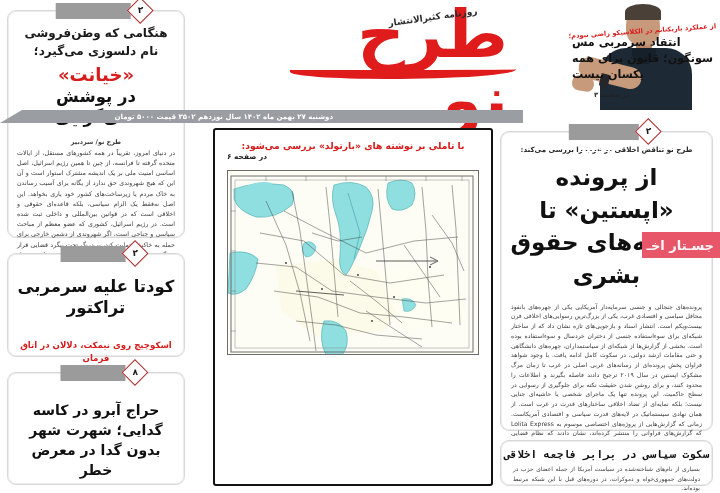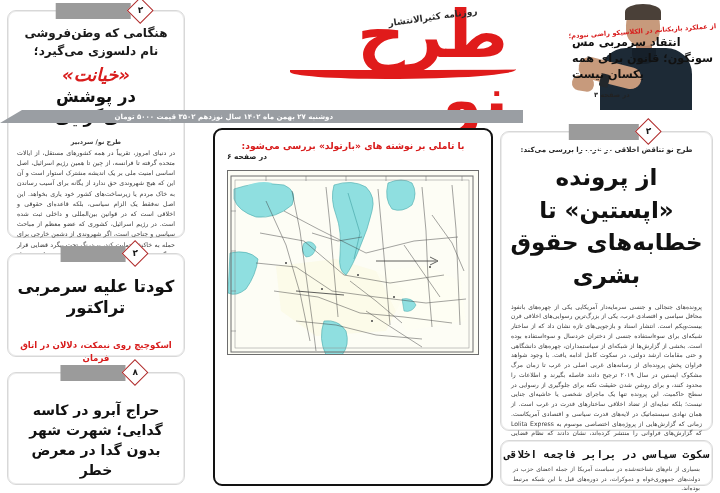--- a/index.html
+++ b/index.html
@@ -66,21 +66,21 @@
   }
 
   
   .side-box { width: 178px; left: 7px; text-align: center; }
   .kicker-blk {
     font-size: 12px; font-weight: bold; color: #1a1a1a;
     line-height: 1.5; padding: 0 7px; margin-top: 13px;
   }
   .hl-red {
     color: #d81c1c; font-weight: bold;
-    font-size: 18px; line-height: 1.22; margin-top: 4px; font-style: italic;
+    font-size: 18px; line-height: 1.22; margin-top: 4px;
   }
   .hl-black {
     color: #111; font-weight: bold;
     font-size: 16.5px; line-height: 1.3;
   }
   .hl-black-sm {
     color: #111; font-weight: bold;
     font-size: 14px; line-height: 1.42;
   }
   .sub-red {
@@ -150,21 +150,21 @@
   .ph-neck { position: absolute; left: 66px; top: 40px; width: 16px; height: 14px; background: #b9866a; }
   .ph-body { position: absolute; left: 30px; top: 48px; width: 92px; height: 62px; background: #1d2a36; border-radius: 26px 26px 0 0; }
   .ph-collar { position: absolute; left: 62px; top: 48px; width: 24px; height: 16px; background: #16202a; border-radius: 0 0 10px 10px; }
   .ph-arm { position: absolute; left: 8px; top: 62px; width: 64px; height: 22px; background: #c79a7c; border-radius: 12px; transform: rotate(14deg); }
   .ph-hand { position: absolute; left: 2px; top: 76px; width: 22px; height: 15px; background: #c79a7c; border-radius: 7px; transform: rotate(10deg); }
   .ph-watch { position: absolute; left: 30px; top: 74px; width: 9px; height: 13px; background: #23272b; border-radius: 2px; transform: rotate(14deg); }
 
   
   #main-card {
     position: absolute; left: 213px; top: 128px; width: 280px; height: 358px;
-    background: #ffffff; border: 2.5px solid #121212; border-radius: 9px;
+    background: #ffffff; border: 2.5px solid #121212; border-radius: 3px;
     padding: 10px 12px; text-align: center;
   }
   .main-kick { font-size: 9.2px; color: #d81c1c; font-weight: bold; line-height: 1.35; }
   .main-hl {
     font-size: 27px; color: #111; font-weight: bold;
     line-height: 1.18; margin-top: 9px; letter-spacing: -.5px;
   }
   .main-page { font-size: 7.4px; color: #1d1d1d; font-weight: bold; margin-top: 0; text-align: left; }
 
   
@@ -348,14 +348,17 @@
     <div class="rc-kick">طرح نو تناقض اخلاقی در غرب را بررسی می‌کند:</div>
     <div class="rc-hl">از پرونده «اپستین» تا خطابه‌های حقوق بشری</div>
     <div class="rc-body">پرونده‌های جنجالی و جنسی سرمایه‌دار آمریکایی یکی از چهره‌های بانفوذ محافل سیاسی و اقتصادی غرب، یکی از بزرگ‌ترین رسوایی‌های اخلاقی قرن بیست‌ویکم است. انتشار اسناد و بازجویی‌های تازه نشان داد که از ساختار شبکه‌ای برای سوءاستفاده جنسی از دختران خردسال و سوء‌استفاده بوده است. بخشی از گزارش‌ها از شبکه‌ای از سیاستمداران، چهره‌های دانشگاهی و حتی مقامات ارشد دولتی، در سکوت کامل ادامه یافت. با وجود شواهد فراوان پخش پرونده‌ای از رسانه‌های غربی اصلی در غرب تا زمان مرگ مشکوک اپستین در سال ۲۰۱۹ ترجیح دادند فاصله بگیرند و اطلاعات را محدود کنند، و برای روشن شدن حقیقت نکته برای جلوگیری از رسوایی در سطح حاکمیت. این پرونده تنها یک ماجرای شخصی یا حاشیه‌ای جنایی نیست؛ بلکه نمایه‌ای از تضاد اخلاقی ساختارهای قدرت در غرب است. از همان نهادی سیستماتیک در لایه‌های قدرت سیاسی و اقتصادی آمریکاست. زمانی که گزارش‌هایی از پروژه‌های اختصاصی موسوم به Lolita Express که گزارش‌های فراوانی را منتشر کرده‌اند، نشان دادند که نظام قضایی غربستان به جزیره خصوصی اپستین نیز انتقال داده شد. برخی این نهاد که چگونه ساختار قضایی و رسانه‌ای کشوری که خود را الگوی «عدالت و حقوق بشر» معرفی می‌کند، سال‌ها چنین چیزی سکوت اختیاری سکوت کرده است؟</div>
   </div>
 
   <div class="card" id="right-foot">
     <div class="rf-hl">سکوت سیاسی در برابر فاجعه اخلاقی</div>
     <div class="rf-body">بسیاری از نام‌های شناخته‌شده در سیاست آمریکا از جمله اعضای حزب در دولت‌های جمهوری‌خواه و دموکرات، در دوره‌های قبل با این شبکه مرتبط بوده‌اند.</div>
   </div>
 
+  <div id="ribbon">
+    <div class="rb">جسـتار اخـ</div>
+  </div>
 
 </div>
 
 </body></html>

